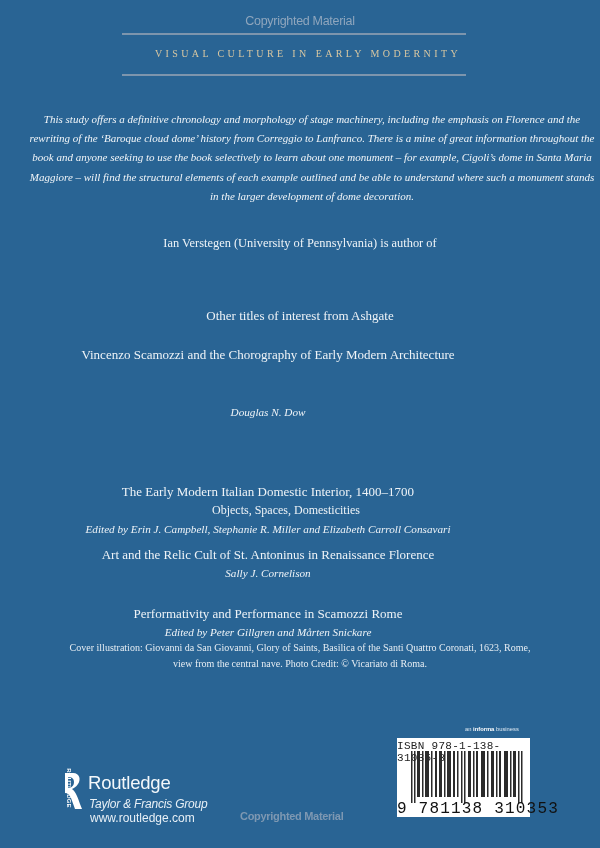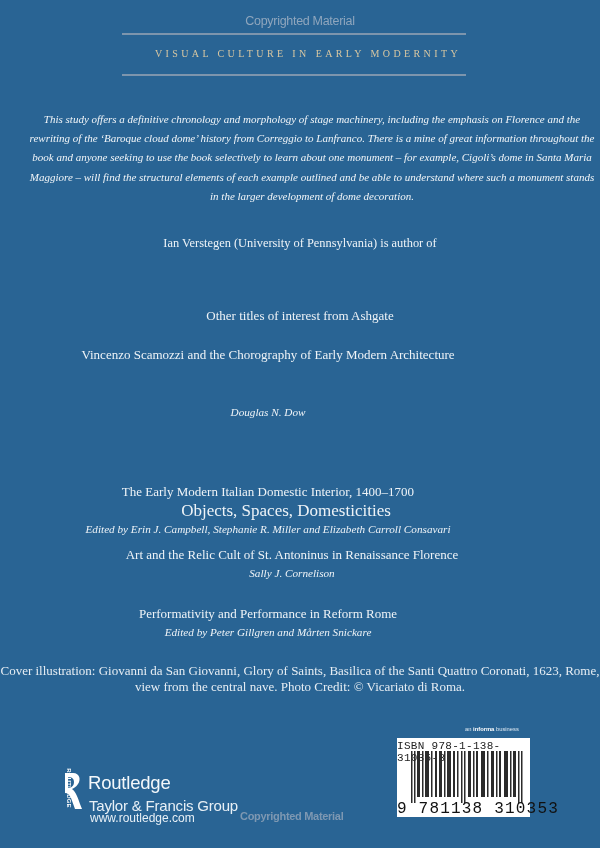--- a/index.html
+++ b/index.html
@@ -30,40 +30,40 @@
   }
   .bio {
     top: 234px; font-size: 12.4px; line-height: 19px;
   }
   .bio .it { font-style: italic; font-size: 11.6px; display: block; }
 
   .others-heading { top: 308px; font-size: 13px; }
 
   .book { left: 0; width: 536px; text-align: center; }
   .book .t { font-size: 13px; display: block; line-height: 18px; }
-  .book .s { font-size: 17px; display: block; line-height: 19px; padding-left: 36px; }
+  .book .s { font-size: 12px; display: block; line-height: 19px; padding-left: 36px; }
   .book .a { font-size: 11.2px; font-style: italic; display: block; line-height: 18px; }
 
   .cover-credit {
-    top: 663px; font-size: 13px; line-height: 16px; color: #e6edf3;
+    top: 640px; font-size: 10px; line-height: 16px; color: #e6edf3;
   }
 
   .logo { left: 57px; top: 771px; width: 120px; height: 40px; }
   .logo-mark { position: absolute; left: 0; top: 0; width: 26px; height: 40px; }
   .logo-vert {
     position: absolute; left: -8px; top: 14px; font-family: "Liberation Sans", sans-serif;
     font-size: 6px; font-weight: bold; transform: rotate(90deg); color: #fff; letter-spacing: 0.2px;
   }
   .brand {
     left: 88px; top: 772px; font-family: "Liberation Sans", sans-serif;
     font-size: 18.5px; color: #f4f8fb; letter-spacing: -0.2px;
   }
   .brand-sub {
     left: 89px; top: 797px; font-family: "Liberation Sans", sans-serif;
-    font-size: 15px; color: #e8f0f6; letter-spacing: -0.2px;
+    font-size: 12px; color: #e8f0f6; letter-spacing: -0.2px; font-style: italic;
   }
   .brand-url {
     left: 90px; top: 811px; font-family: "Liberation Sans", sans-serif;
     font-size: 12px; color: #e8f0f6;
   }
   .copyright-bottom {
     left: 240px; top: 810px; font-family: "Liberation Sans", sans-serif;
     font-size: 11px; font-weight: bold; color: #7e98b2; letter-spacing: -0.3px;
   }
 
@@ -106,26 +106,26 @@
   <span class="t">Vincenzo Scamozzi and the Chorography of Early Modern Architecture</span>
 </div>
 <div class="abs book" style="top:403px;">
   <span class="a">Douglas N. Dow</span>
 </div>
 <div class="abs book" style="top:483px;">
   <span class="t">The Early Modern Italian Domestic Interior, 1400–1700</span>
   <span class="s">Objects, Spaces, Domesticities</span>
   <span class="a">Edited by Erin J. Campbell, Stephanie R. Miller and Elizabeth Carroll Consavari</span>
 </div>
-<div class="abs book" style="top:546px;margin-left:24px;">
+<div class="abs book" style="top:546px;">
   <span class="t">Art and the Relic Cult of St. Antoninus in Renaissance Florence</span>
   <span class="a">Sally J. Cornelison</span>
 </div>
 <div class="abs book" style="top:605px;">
-  <span class="t">Performativity and Performance in Reform Rome</span>
+  <span class="t">Performativity and Performance in Scamozzi Rome</span>
   <span class="a">Edited by Peter Gillgren and Mårten Snickare</span>
 </div>
 
 <div class="abs center cover-credit">
   <div>Cover illustration: Giovanni da San Giovanni, Glory of Saints, Basilica of the Santi Quattro Coronati, 1623, Rome,</div>
   <div>view from the central nave. Photo Credit: © Vicariato di Roma.</div>
 </div>
 
 <div class="abs logo">
   <span class="logo-vert">ROUTLEDGE</span>

